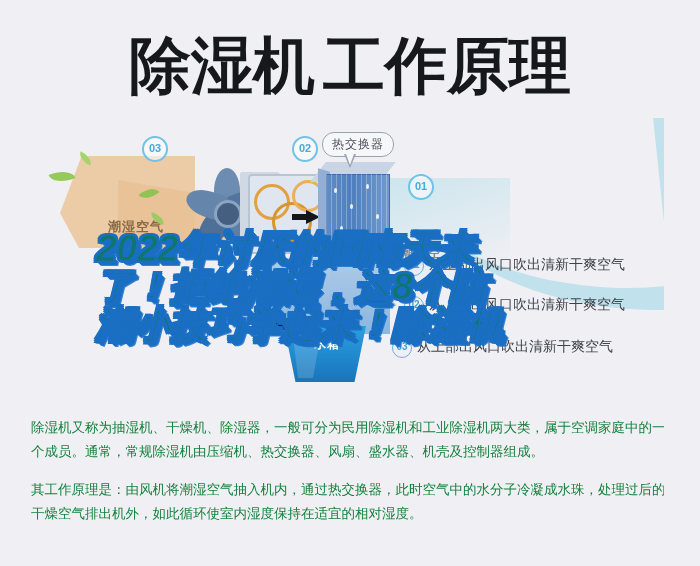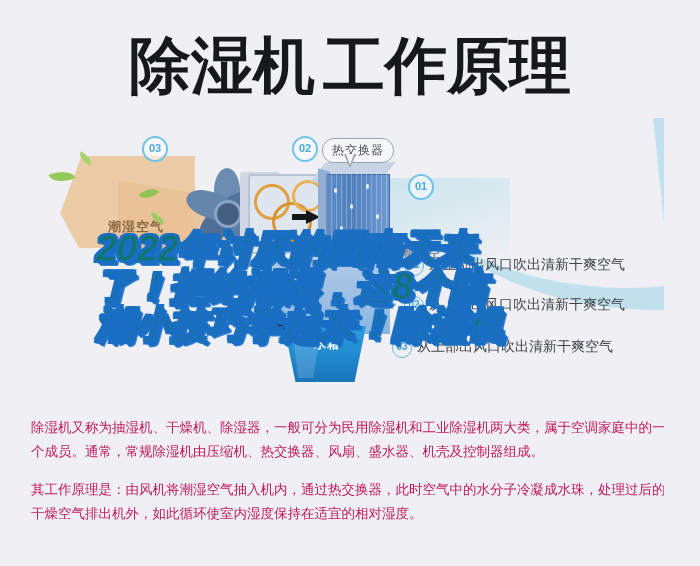--- a/index.html
+++ b/index.html
@@ -231,21 +231,21 @@
     text-align: center;
     background: rgba(255,255,255,.55);
   }
   .badge.b03 { left: 142px; top: 18px; }
   .badge.b02 { left: 292px; top: 18px; }
   .badge.b01 { left: 408px; top: 56px; }
 
   
   .callout {
     position: absolute;
-    left: 322px; top: 20px;
+    left: 322px; top: 14px;
     padding: 3px 9px;
     border: 1.5px solid #9aa3ad;
     border-radius: 12px;
     background: #f6f7f9;
     font-size: 12px;
     color: #4a4f57;
     white-space: nowrap;
     letter-spacing: 1px;
   }
   .callout-tail {
@@ -363,21 +363,21 @@
   }
 
   
   .bodycopy {
     position: absolute;
     left: 31px;
     top: 416px;
     width: 640px;
     font-size: 13.5px;
     line-height: 24px;
-    color: #be185d;
+    color: #15803d;
   }
   .bodycopy p { margin: 0 0 14px 0; }
   .bodycopy p:last-child { margin-bottom: 0; }
 </style>
 </head>
 <body>
 
 <div class="page">
 
   <div class="heading">

